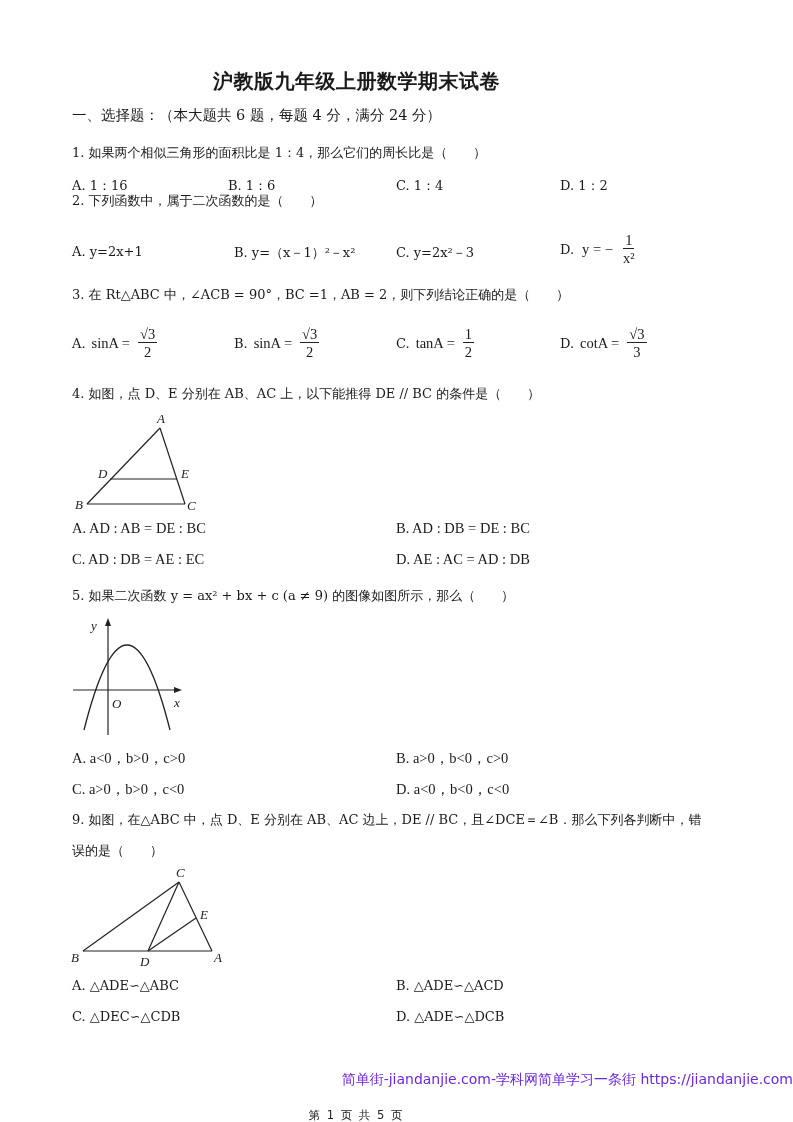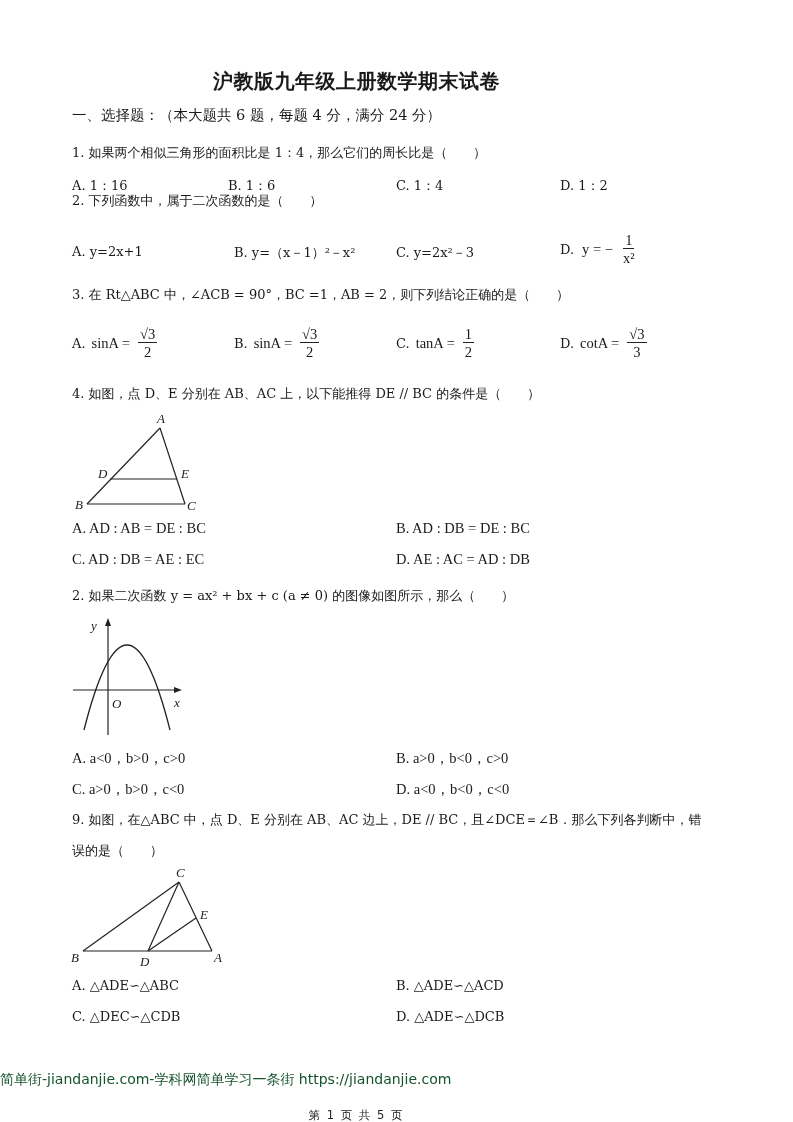--- a/index.html
+++ b/index.html
@@ -7,21 +7,21 @@
          font-family: "DejaVu Serif", "Liberation Serif", serif; color: #1a1a1a; }
   .abs { position: absolute; }
   .title { left: 0; width: 713px; top: 68px; text-align: center; font-size: 20px; font-weight: bold; letter-spacing: 0.5px; }
   .section { left: 72px; top: 106px; font-size: 14.5px; font-weight: normal; }
   .q { left: 72px; font-size: 13px; white-space: nowrap; }
   .opt { font-size: 13px; white-space: nowrap; }
   .frac { display: inline-flex; flex-direction: column; align-items: center; vertical-align: middle; margin-left: 2px; font-size: 14.5px; font-family: "Liberation Serif", serif; }
   .frac .num { border-bottom: 1px solid #222; padding: 0 2px; line-height: 16px; }
   .frac .den { line-height: 18px; }
   .math { font-family: "Liberation Serif", serif; font-size: 14.5px; }
-  .footer-link { left: 0; width: 793px; top: 1071px; text-align: left; font-family: "DejaVu Sans", sans-serif; font-size: 14px; color: #14532d; }
+  .footer-link { left: 0; width: 793px; top: 1071px; text-align: right; font-family: "DejaVu Sans", sans-serif; font-size: 14px; color: #6d28d9; }
   .footer-page { left: 0; width: 711px; top: 1108px; text-align: center; font-family: "DejaVu Sans", sans-serif; font-size: 11.5px; color: #222; word-spacing: 3px; }
   svg text { font-family: "Liberation Serif", serif; font-style: italic; font-size: 13px; fill: #222; }
 </style>
 </head>
 <body>
 
 <div class="abs title">沪教版九年级上册数学期末试卷</div>
 <div class="abs section">一、选择题：（本大题共 6 题，每题 4 分，满分 24 分）</div>
 
 <div class="abs q" style="top:144px">1. 如果两个相似三角形的面积比是 1：4，那么它们的周长比是（　　）</div>
@@ -87,21 +87,21 @@
   <text x="15" y="104">B</text>
   <text x="127" y="105">C</text>
   <text x="38" y="73">D</text>
   <text x="121" y="73">E</text>
 </svg>
 <div class="abs opt math" style="left:72px;top:520px">A.  AD : AB = DE : BC</div>
 <div class="abs opt math" style="left:396px;top:520px">B.  AD : DB = DE : BC</div>
 <div class="abs opt math" style="left:72px;top:551px">C.  AD : DB = AE : EC</div>
 <div class="abs opt math" style="left:396px;top:551px">D.  AE : AC = AD : DB</div>
 
-<div class="abs q" style="top:587px">2. 如果二次函数 y = ax² + bx + c (a ≠ 0) 的图像如图所示，那么（　　）</div>
+<div class="abs q" style="top:587px">5. 如果二次函数 y = ax² + bx + c (a ≠ 9) 的图像如图所示，那么（　　）</div>
 <svg class="abs" style="left:60px;top:610px" width="140" height="130">
   <line x1="13" y1="80" x2="118" y2="80" stroke="#222" stroke-width="1.2"></line>
   <polygon points="122,80 114,77 114,83" fill="#222"></polygon>
   <line x1="48" y1="125" x2="48" y2="12" stroke="#222" stroke-width="1.2"></line>
   <polygon points="48,8 45,16 51,16" fill="#222"></polygon>
   <path d="M 24 120 Q 67 -50 110 120" fill="none" stroke="#222" stroke-width="1.3"></path>
   <text x="31" y="20">y</text>
   <text x="52" y="98">O</text>
   <text x="114" y="97">x</text>
 </svg>

